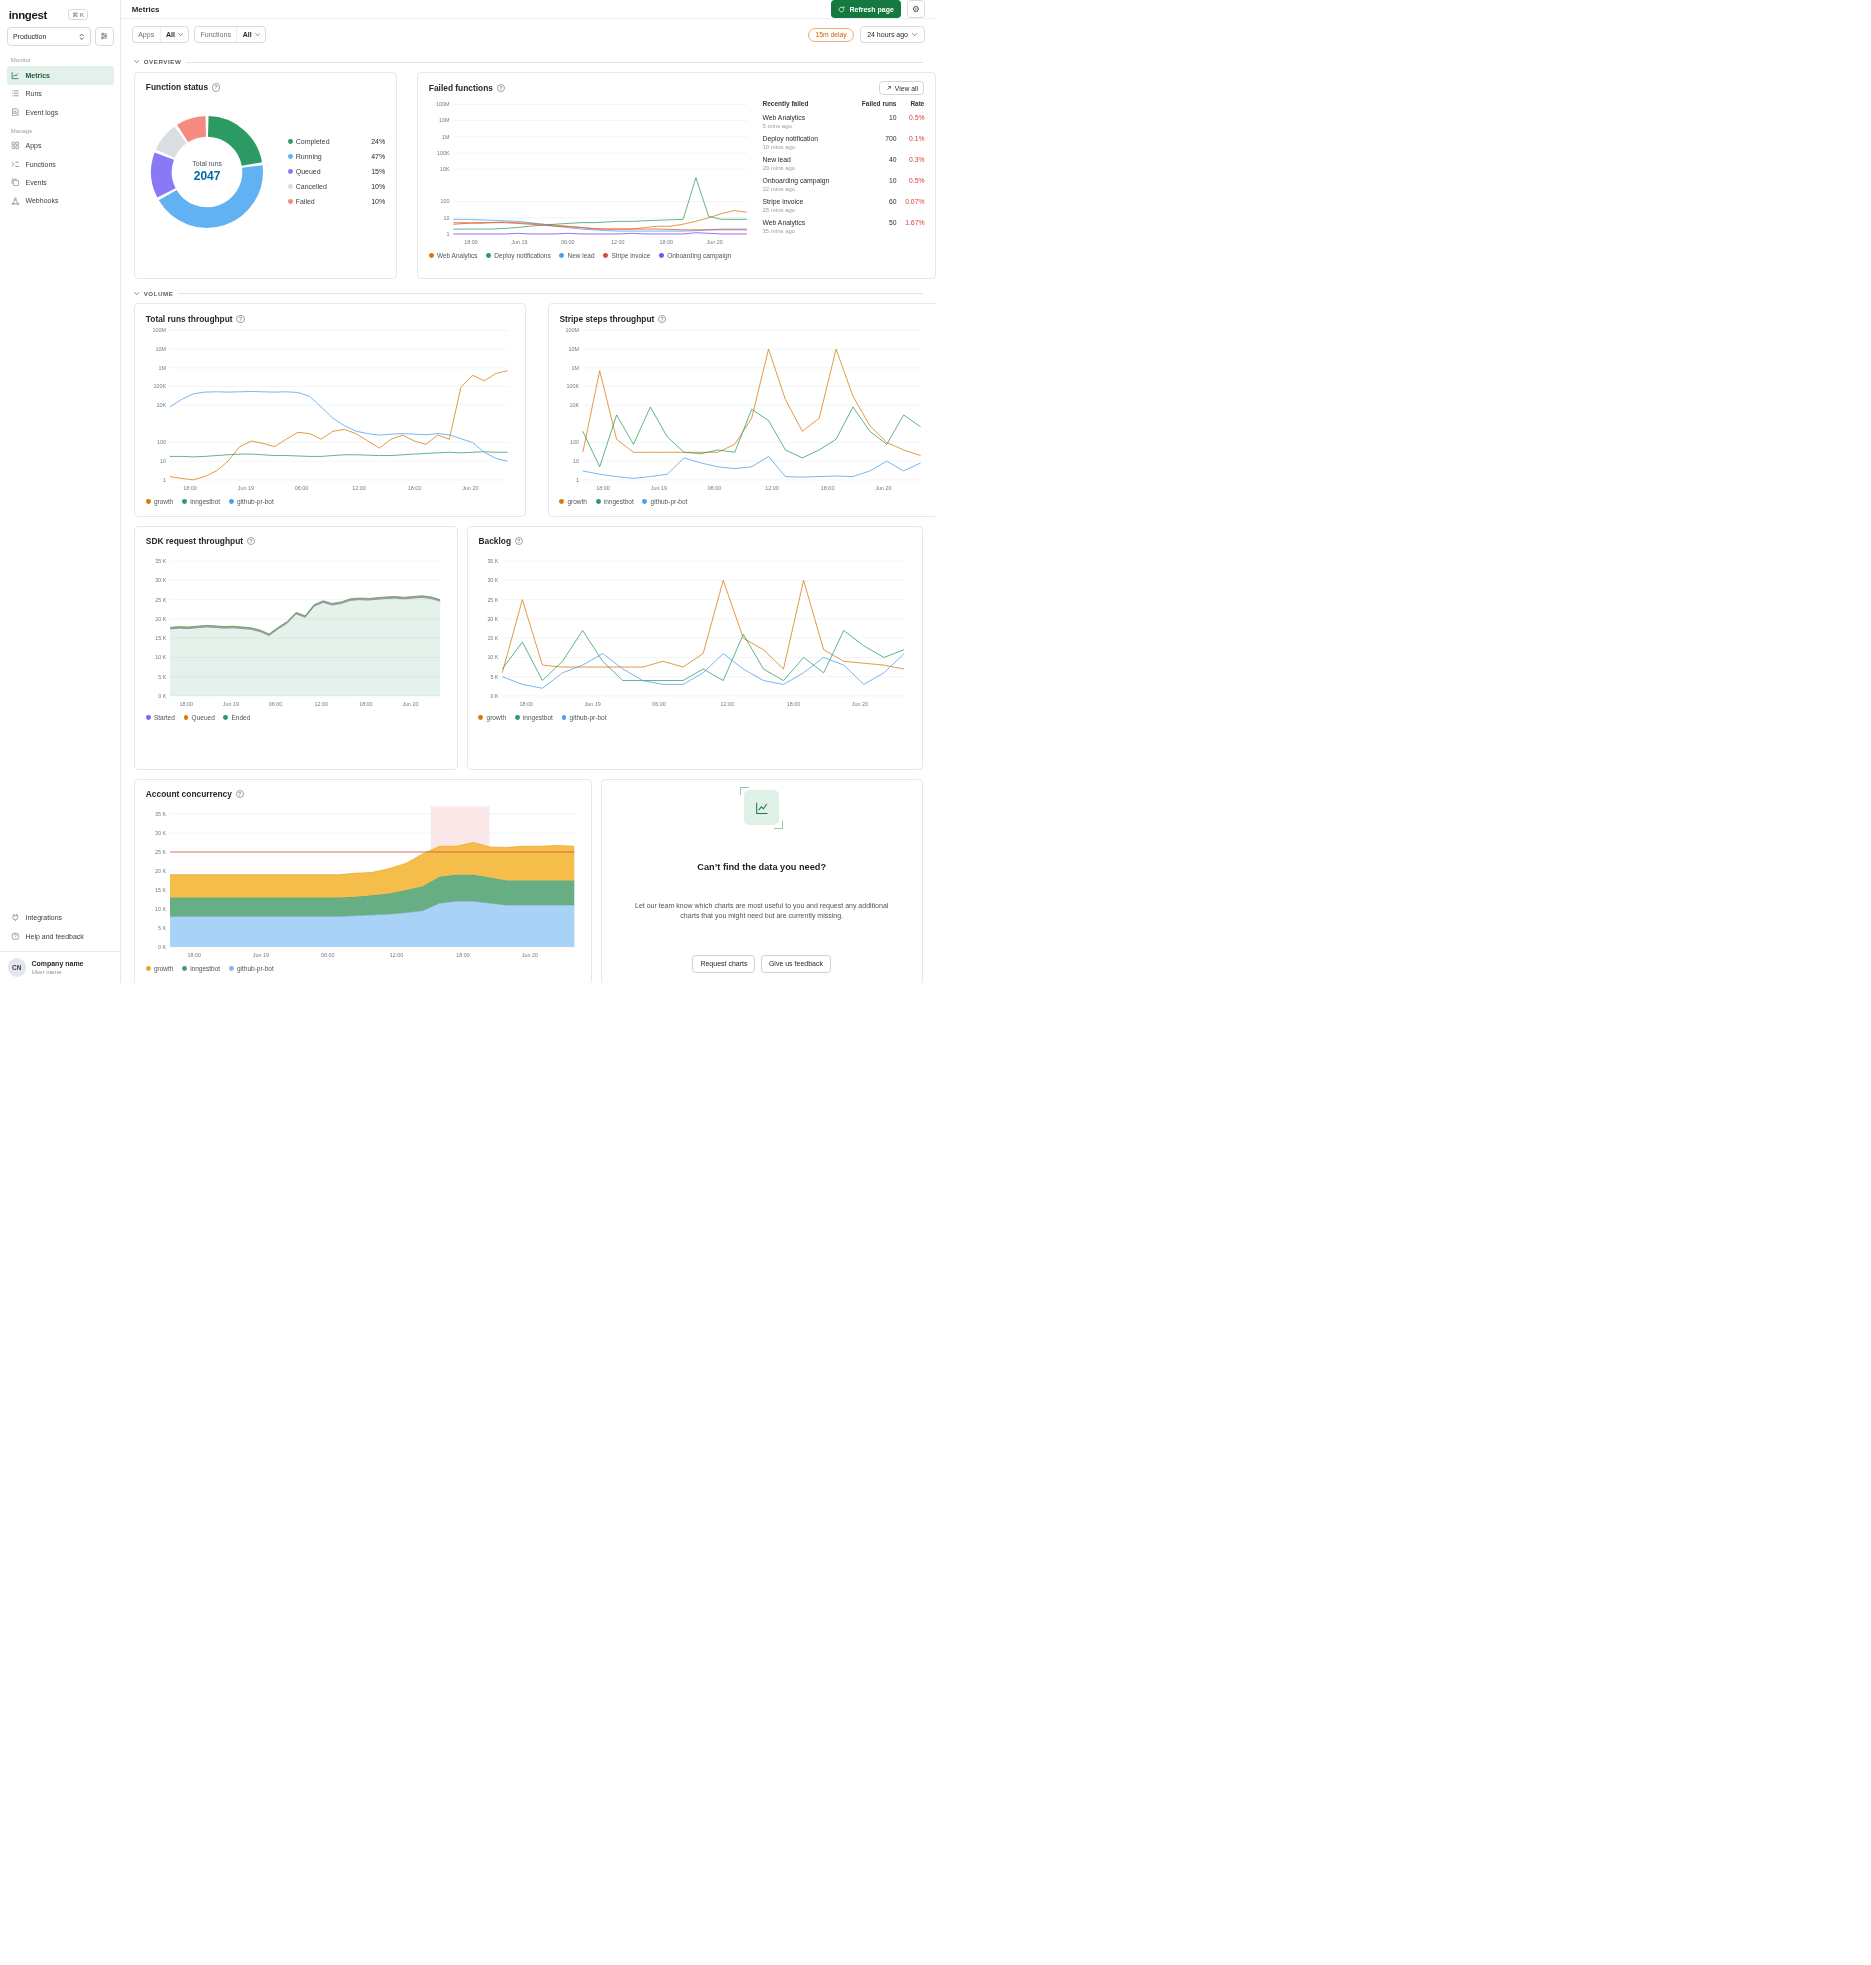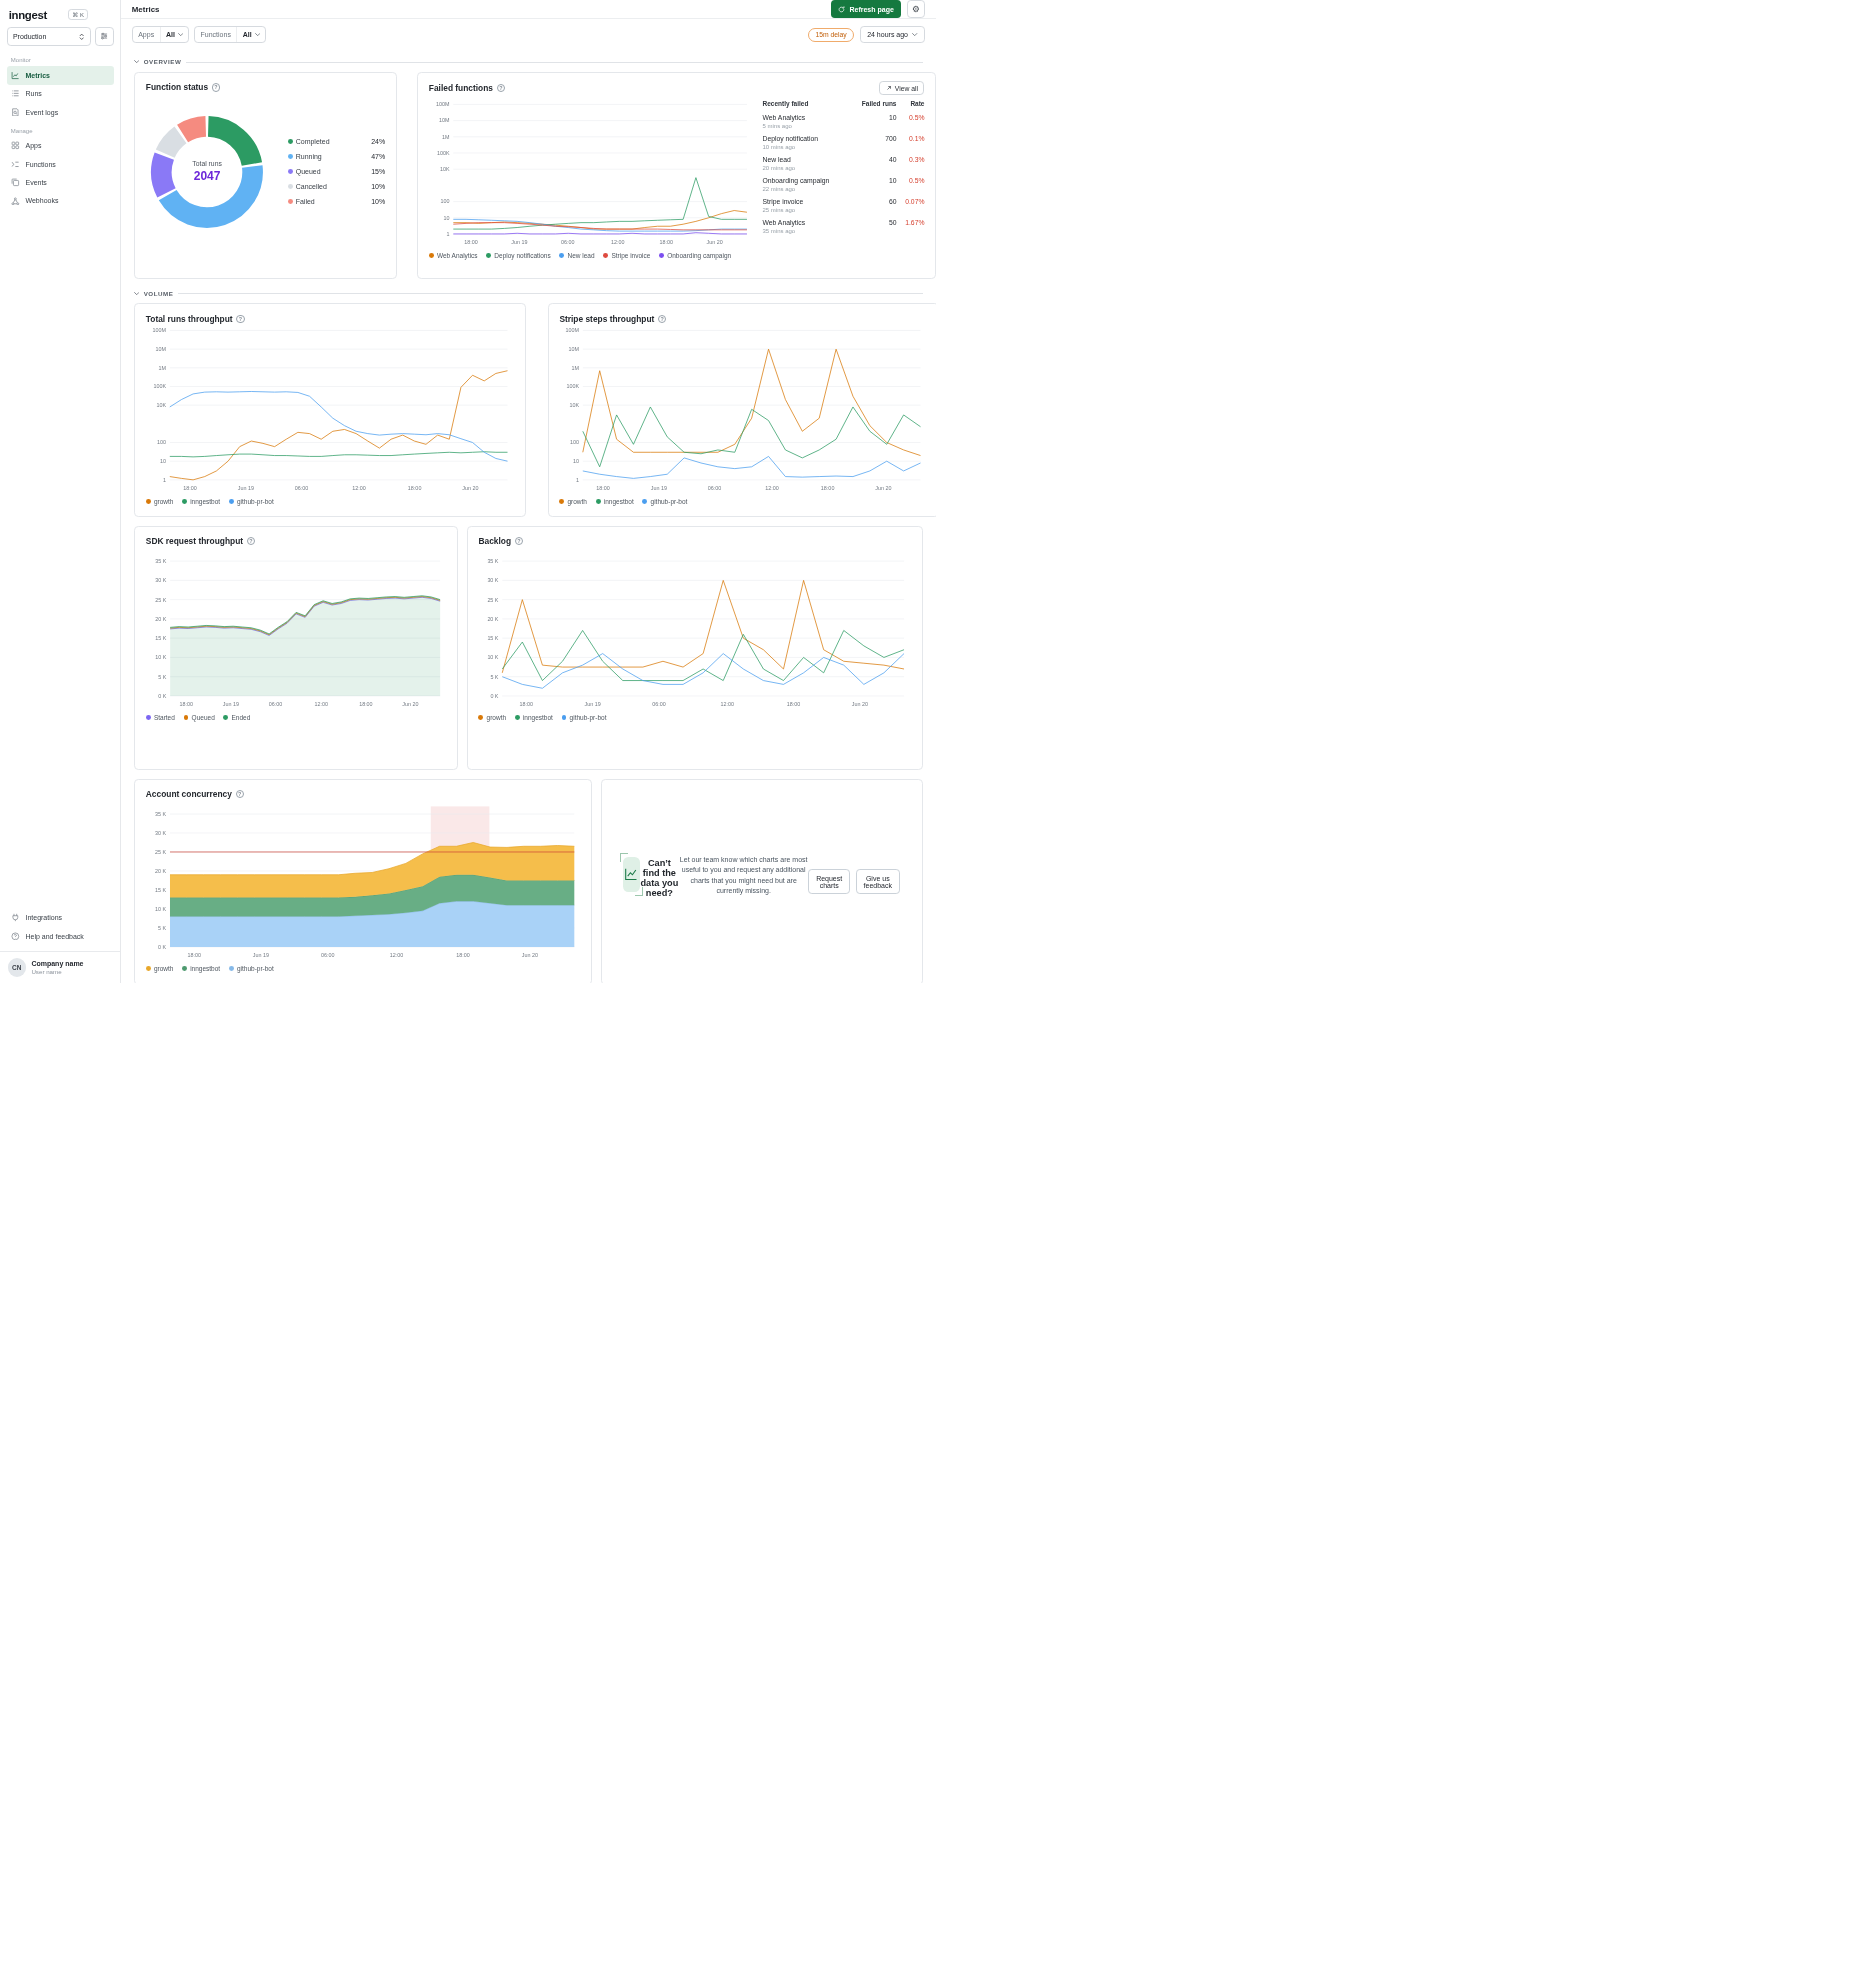--- a/index.html
+++ b/index.html
@@ -60,21 +60,21 @@
   .li{display:inline-flex;align-items:center;gap:3.2px;font-size:6.5px;color:#4E565F}
   .dot{width:4.9px;height:4.9px;border-radius:50%;display:inline-block}
   svg .tk{font-family:"Liberation Sans",sans-serif;font-size:10px;fill:#747B84}
 
   
   .fs-card{height:207px}
   .fs-body{display:flex;align-items:center;margin-top:20.6px}
   .donut-wrap{position:relative;width:114px;height:114px;margin-left:4.3px}
   .donut-center{position:absolute;inset:0;display:flex;flex-direction:column;align-items:center;justify-content:center;pointer-events:none}
   .dc-label{font-size:6.8px;color:#4A515A}
-  .dc-value{font-size:12px;font-weight:700;color:#6d28d9;margin-top:1.6px}
+  .dc-value{font-size:12px;font-weight:700;color:#0369a1;margin-top:1.6px}
   .fs-legend{margin-left:24px;display:flex;flex-direction:column;gap:8.1px;flex:1}
   .fs-li{display:grid;grid-template-columns:7.6px 1fr 23px;align-items:center;font-size:7px;color:#3A4048}
   .fs-li .pct{text-align:right;color:#23272E}
 
   
   .ff-card{height:207px}
   .ff-body{display:flex;gap:8.7px;margin-top:3.2px}
   .btn-viewall{margin-left:auto;display:inline-flex;align-items:center;gap:3.2px;border:0.5px solid #D1D6DB;border-radius:3.8px;background:#fff;padding:2.7px 5.4px;font-size:6.8px;color:#2B3036;cursor:pointer}
   .ff-chart{width:325px}
   .ff-table{width:162px;padding-top:1.1px}
@@ -85,21 +85,21 @@
   .ft-name{font-size:6.8px;color:#272B31}
   .ft-time{font-size:6px;color:#98A0A8;margin-top:1.6px}
   .ft-runs{font-size:6.8px;color:#272B31}
   .ft-rate{font-size:6.8px;color:var(--rate-red,#D5402F)}
 
   .vol-card-1{height:214px}
   .vol-card-2{height:244px}
   .vol-card-3{height:206px}
 
   
-  .fb-card{height:206px;display:flex;flex-direction:row;align-items:center;justify-content:flex-start;text-align:center;padding:10.8px 21.7px}
+  .fb-card{height:206px;display:flex;flex-direction:column;align-items:center;justify-content:space-between;text-align:center;padding:10.8px 21.7px}
   .fb-icon{width:35px;height:35px;border-radius:5.4px;background:#DFF0E6;display:flex;align-items:center;justify-content:center;color:#1C7A48;margin-bottom:14px;position:relative}
   .fb-icon:before,.fb-icon:after{content:"";position:absolute;width:7.6px;height:7.6px;border:0.5px solid #9CC7AD}
   .fb-icon:before{left:-3.8px;top:-3.8px;border-right:none;border-bottom:none}
   .fb-icon:after{right:-3.8px;bottom:-3.8px;border-left:none;border-top:none}
   .fb-title{font-size:9.2px;font-weight:700;color:#22262C;margin-bottom:6.5px}
   .fb-body{font-size:7px;color:#4A5560;line-height:1.45;max-width:255px;margin-bottom:12px}
   .fb-btns{display:flex;gap:5.4px}
   .btn-plain{border:0.5px solid #CBD2D9;border-radius:3.8px;background:#fff;padding:4.3px 7px;font-size:7px;color:#23272E;cursor:pointer}
 </style>
 </head>

